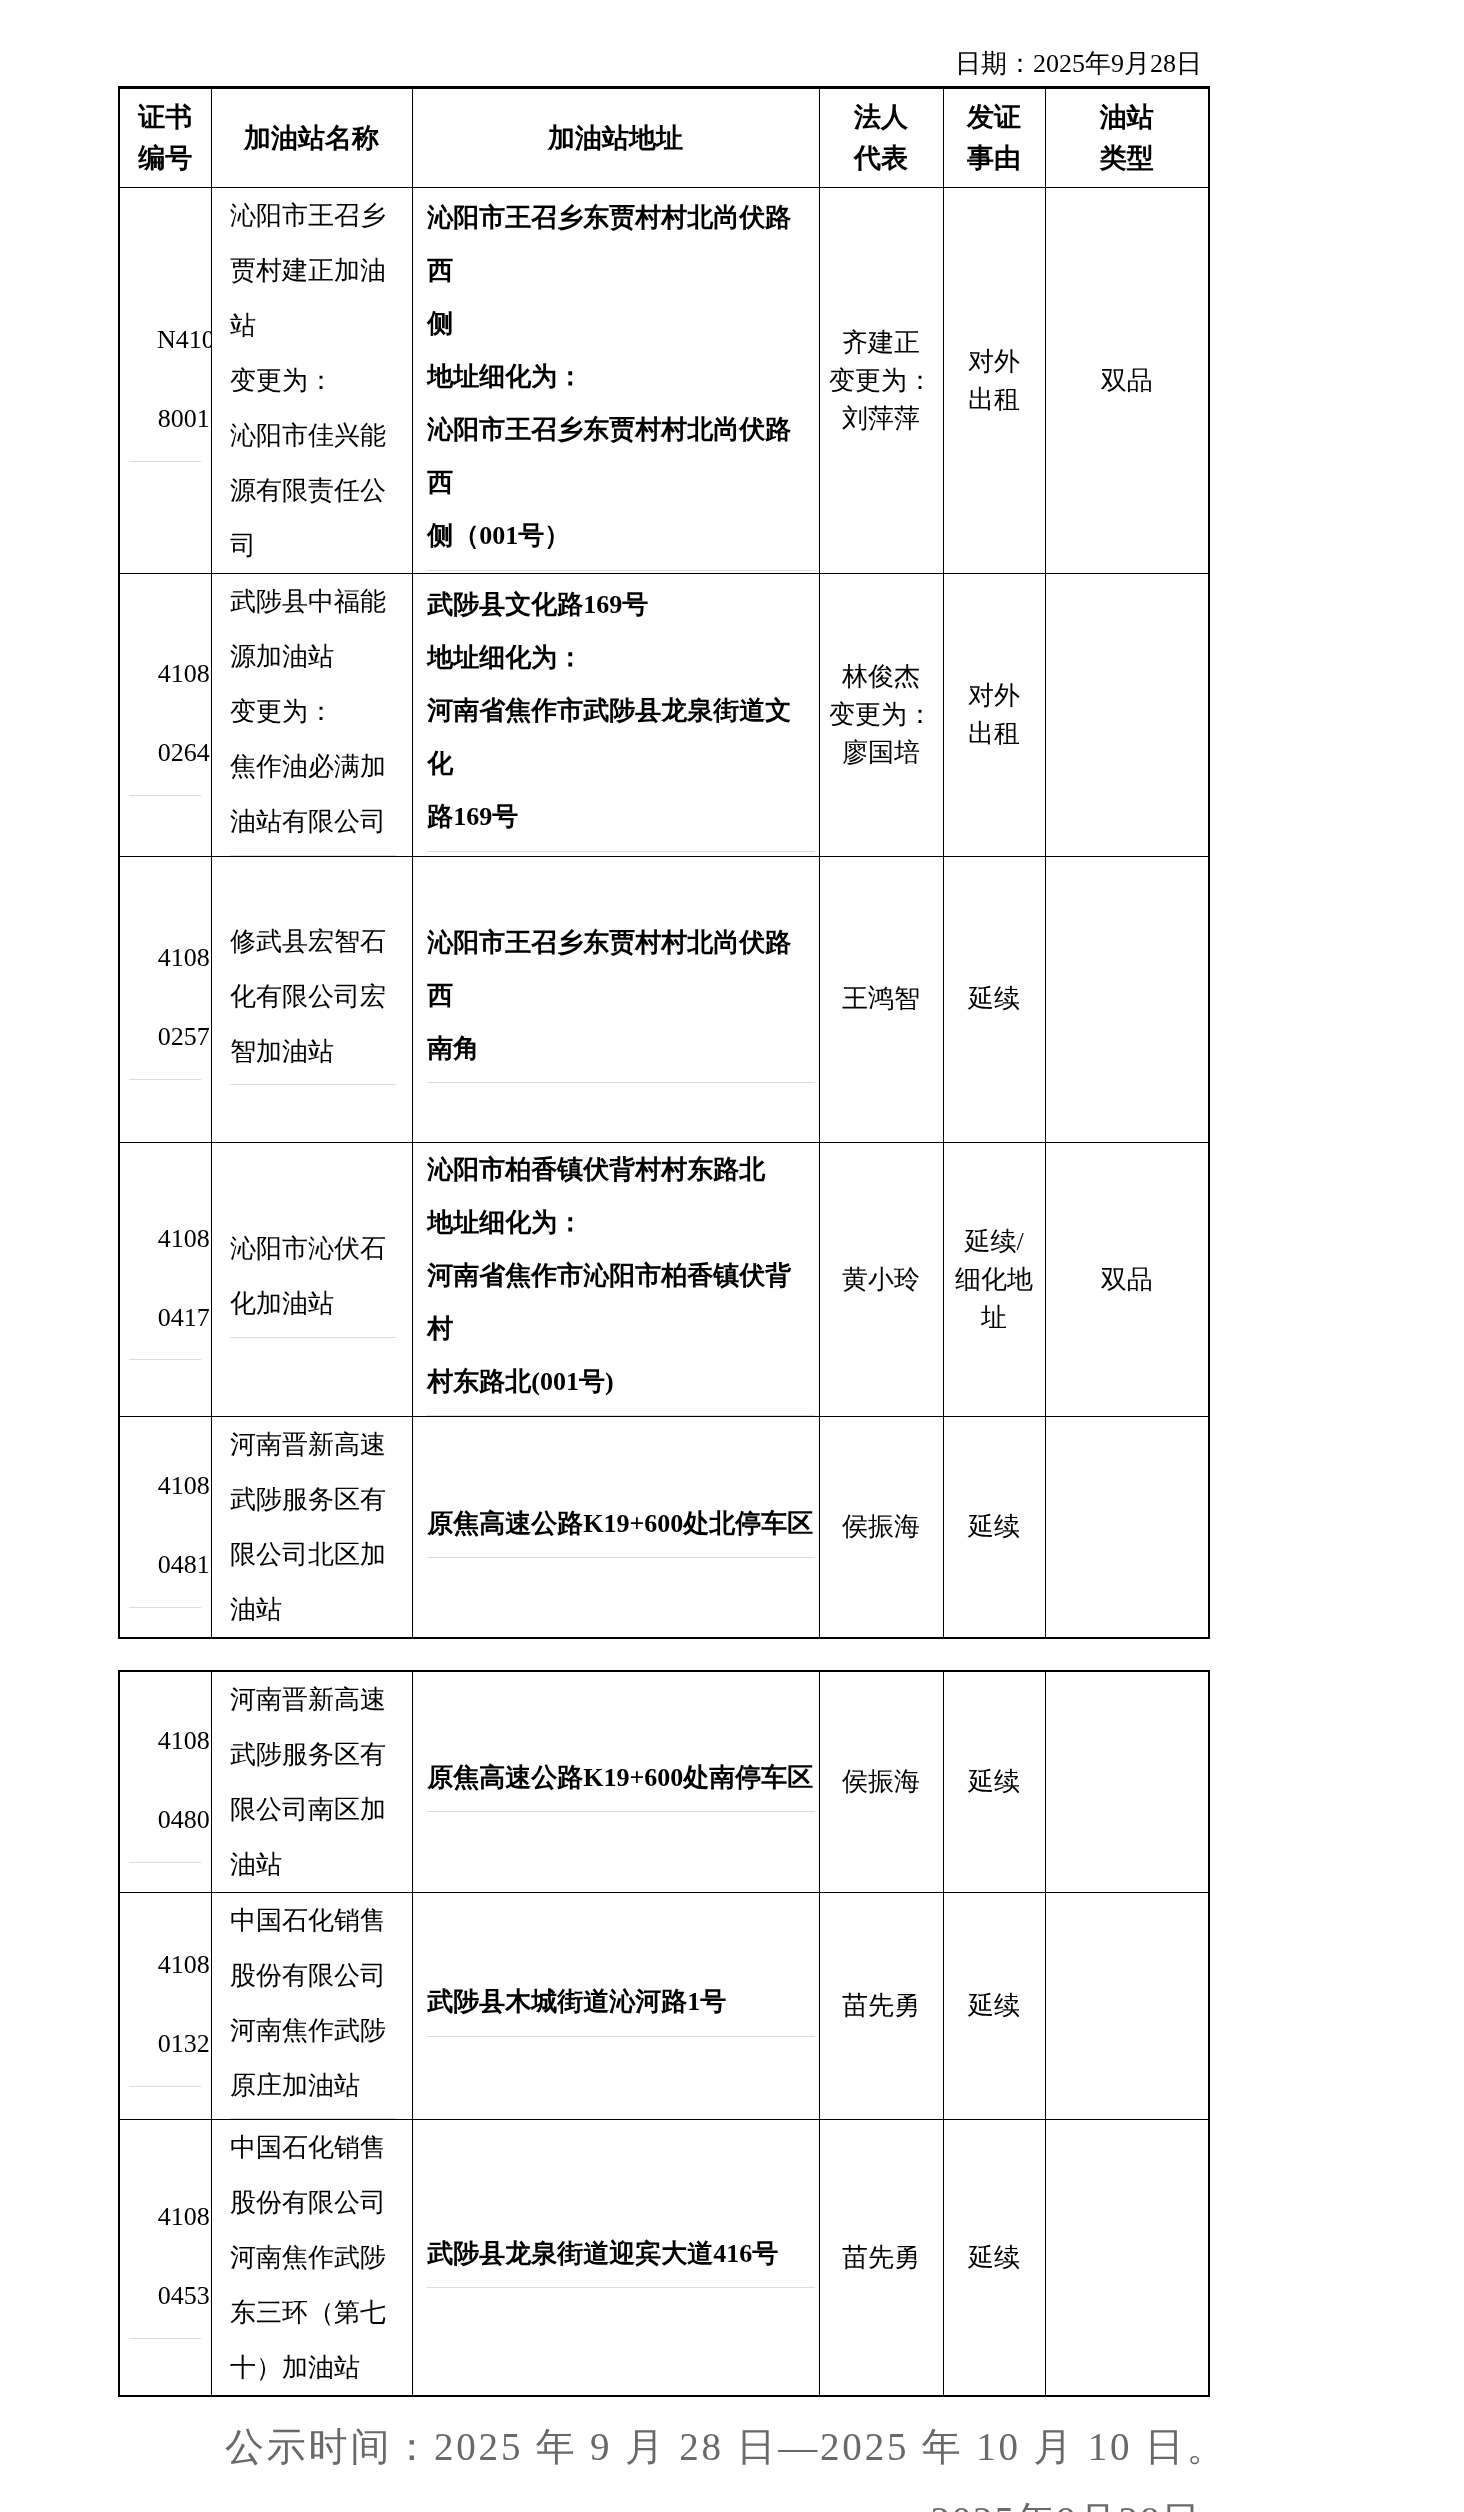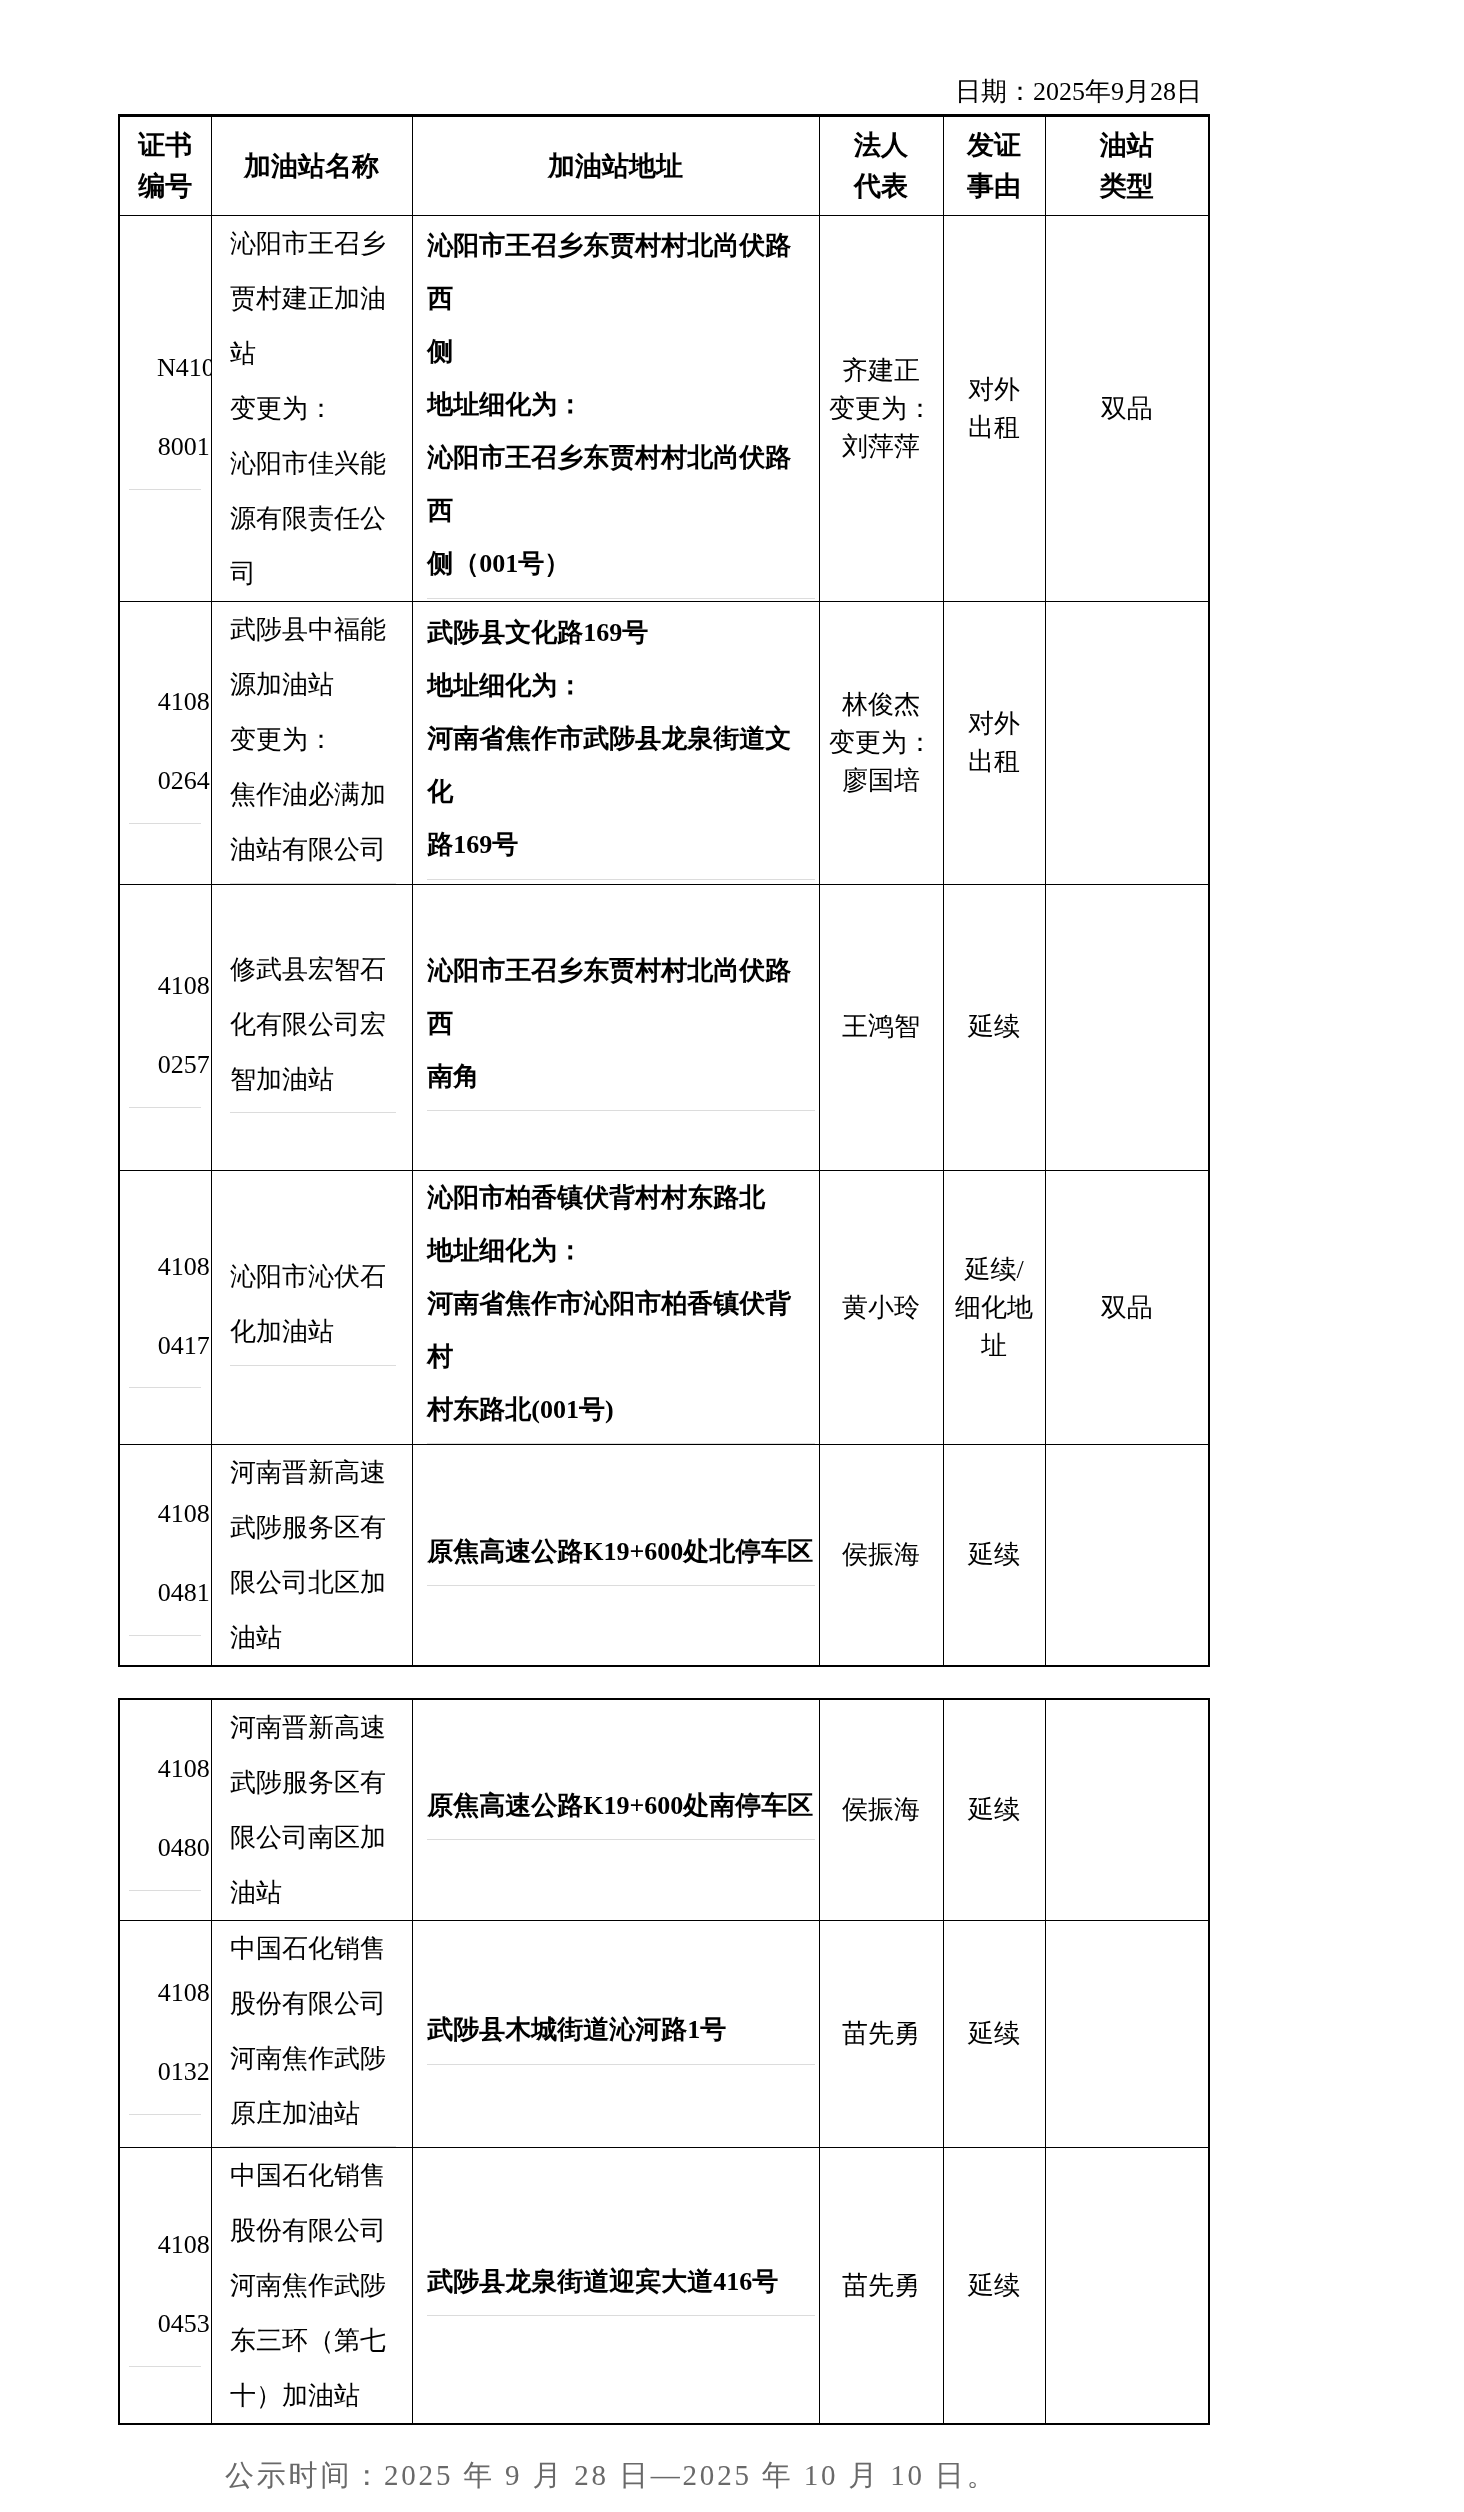--- a/index.html
+++ b/index.html
@@ -7,21 +7,21 @@
     width:1465px;height:2512px;background:#ffffff;
     font-family:"Liberation Serif","DejaVu Serif",serif;
     color:#000;position:relative;overflow:hidden;
   }
   .title{
     margin-top:9.2px;text-align:center;
     font-family:"Liberation Sans","DejaVu Sans",sans-serif;
     font-size:37px;line-height:41px;font-weight:bold;letter-spacing:1.8px;
   }
   .dateline{
-    margin-top:76px;text-align:right;padding-right:263px;
+    margin-top:48px;text-align:right;padding-right:263px;
     font-size:26px;line-height:31px;
   }
   table.tbl{
     border-collapse:collapse;table-layout:fixed;
     width:1091px;margin-left:118px;
   }
   table.tblA{border:2.8px solid #000;border-top-width:3.7px;margin-top:7.4px;}
   table.tblB{border:2.8px solid #000;margin-top:30.5px;}
   .tbl th,.tbl td{border:1.8px solid #000;vertical-align:middle;padding:0;overflow:hidden;}
   .tbl th{
@@ -39,21 +39,21 @@
   .name{text-align:left;padding:0 18.5px;line-height:55px;}
   .addr{text-align:left;padding:0 3.7px 0 14.8px;line-height:53px;font-weight:bold;}
   .legal,.reason,.type{text-align:center;line-height:38px;}
   
   .u{height:0;border-bottom:1.8px solid #dcdcdc;}
   .ucert{width:72px;margin:2.8px auto 0;}
   .uname{width:166px;margin:5.5px 0 0 18.5px;}
   .uaddr{width:388px;margin:7.4px 0 0 14.8px;}
   
   .f1,.f2{
-    margin-left:225px;font-size:29px;line-height:48px;
+    margin-left:225px;font-size:39px;line-height:48px;
     color:#696969;letter-spacing:2.8px;
   }
   .f1{margin-top:26px;} .f2{margin-top:21px;}
   .f3{
     margin-top:26px;text-align:right;padding-right:263px;
     font-size:39px;line-height:48px;color:#696969;letter-spacing:1.8px;
   }
 </style>
 </head>
 <body>

